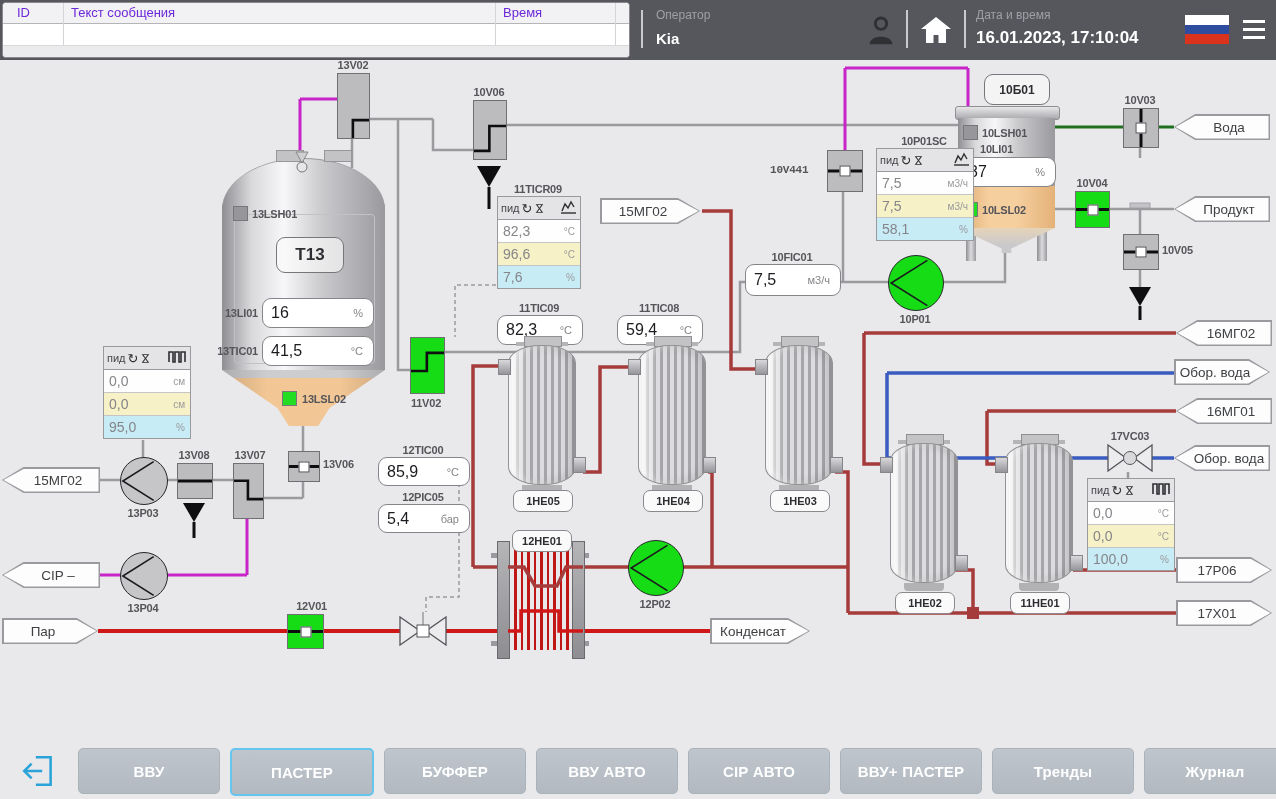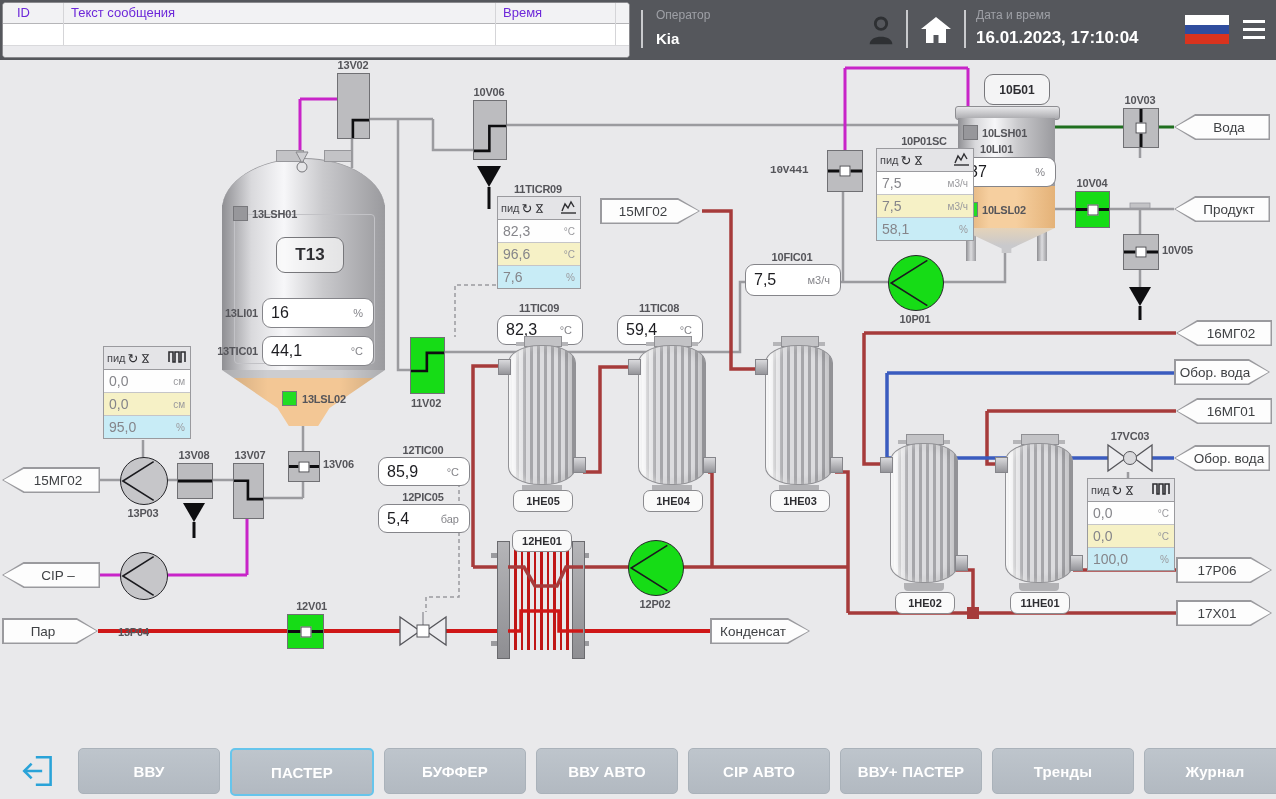--- a/index.html
+++ b/index.html
@@ -337,21 +337,21 @@
           <path d="M0 17 H34" stroke="#0e0e10" stroke-width="3"></path>
         </svg><div class="vcenter"></div></div>
       <div class="lbl" style="left: 1162px; top: 244px; width: 46px; text-align: left;">10V05</div>
       <div class="pump" style="left: 120px; top: 457px; width: 46px; height: 46px; background: rgb(198, 198, 201); pointer-events: auto;"><svg width="46" height="46">
           <polyline points="32.66,3.6799999999999997 1.8399999999999999,23 32.66,42.32" fill="none" stroke="#1a1a1e" stroke-width="1.6"></polyline>
         </svg></div>
       <div class="lbl" style="left: 118px; top: 507px; width: 50px; text-align: center;">13P03</div>
       <div class="pump" style="left: 120px; top: 552px; width: 46px; height: 46px; background: rgb(198, 198, 201); pointer-events: auto;"><svg width="46" height="46">
           <polyline points="32.66,3.6799999999999997 1.8399999999999999,23 32.66,42.32" fill="none" stroke="#1a1a1e" stroke-width="1.6"></polyline>
         </svg></div>
-      <div class="lbl" style="left: 118px; top: 602px; width: 50px; text-align: left; margin-top: 24px;">13P04</div>
+      <div class="lbl" style="left: 118px; top: 602px; width: 50px; text-align: center;">13P04</div>
       <div class="pump" style="left: 888px; top: 255px; width: 54px; height: 54px; background: rgb(22, 220, 22); pointer-events: auto;"><svg width="54" height="54">
           <polyline points="38.34,4.32 2.16,27 38.34,49.68" fill="none" stroke="#1a1a1e" stroke-width="1.6"></polyline>
         </svg></div>
       <div class="lbl" style="left: 890px; top: 313px; width: 50px; text-align: center;">10P01</div>
       <div class="pump" style="left: 628px; top: 540px; width: 54px; height: 54px; background: rgb(22, 220, 22); pointer-events: auto;"><svg width="54" height="54">
           <polyline points="38.34,4.32 2.16,27 38.34,49.68" fill="none" stroke="#1a1a1e" stroke-width="1.6"></polyline>
         </svg></div>
       <div class="lbl" style="left: 630px; top: 598px; width: 50px; text-align: center;">12P02</div>
       <div class="lbl" style="left: 497px; top: 302px; width: 84px; text-align: center;">11TIC09</div>
       <div class="readout" style="left: 497px; top: 315px; width: 84px; height: 28px;">
@@ -382,21 +382,21 @@
         <span class="v">37</span>
         <span class="u">%</span>
       </div>
       <div class="lbl" style="left: 206px; top: 307px; width: 52px; text-align: right;">13LI01</div>
       <div class="readout" style="left: 262px; top: 298px; width: 110px; height: 28px;">
         <span class="v">16</span>
         <span class="u">%</span>
       </div>
       <div class="lbl" style="left: 206px; top: 345px; width: 52px; text-align: right;">13TIC01</div>
       <div class="readout" style="left: 262px; top: 336px; width: 110px; height: 28px;">
-        <span class="v">44,1</span>
+        <span class="v">41,5</span>
         <span class="u">°C</span>
       </div>
       <div class="lbl" style="left: 100px; top: 333px; width: 92px; text-align: center; margin-top: 40px;">13P03SC</div>
       <div class="pid" style="left: 103px; top: 346px; width: 86px; pointer-events: auto;">
         <div class="hdr">
           <span class="t">пид</span>
           <span class="ic">↻</span>
           <span class="ic" style="display:inline-block;transform:rotate(90deg);font-size:11px">⋈</span>
           <span style="margin-left:auto"><svg width="19" height="13">
               <path d="M1 12 V2 H5 V12 H7 V2 H11 V12 H13 V2 H17 V12" fill="none" stroke="#2e2e32" stroke-width="1.6"></path>

